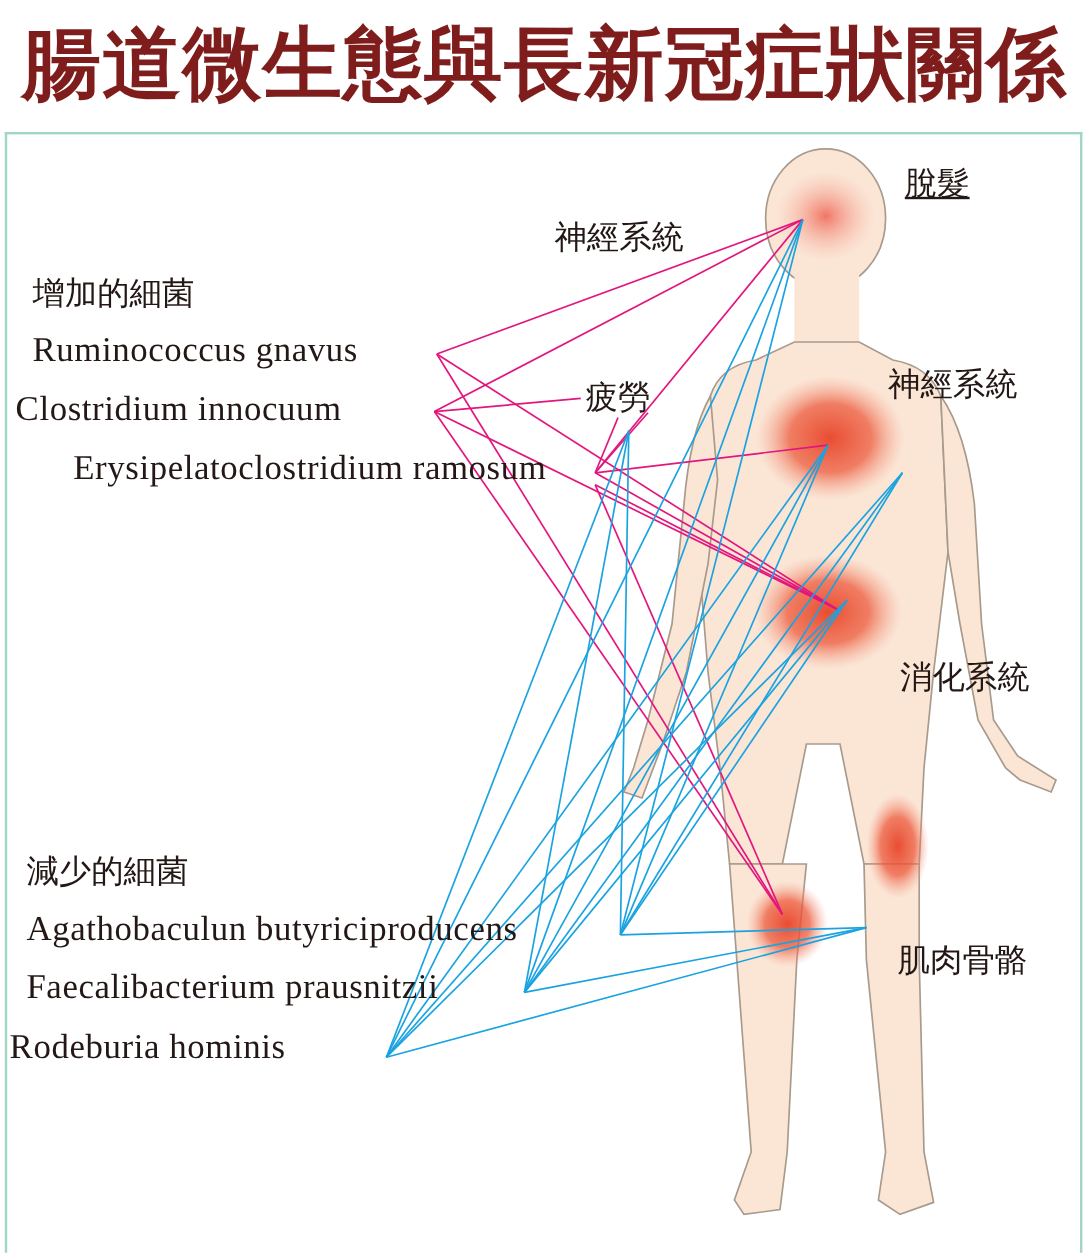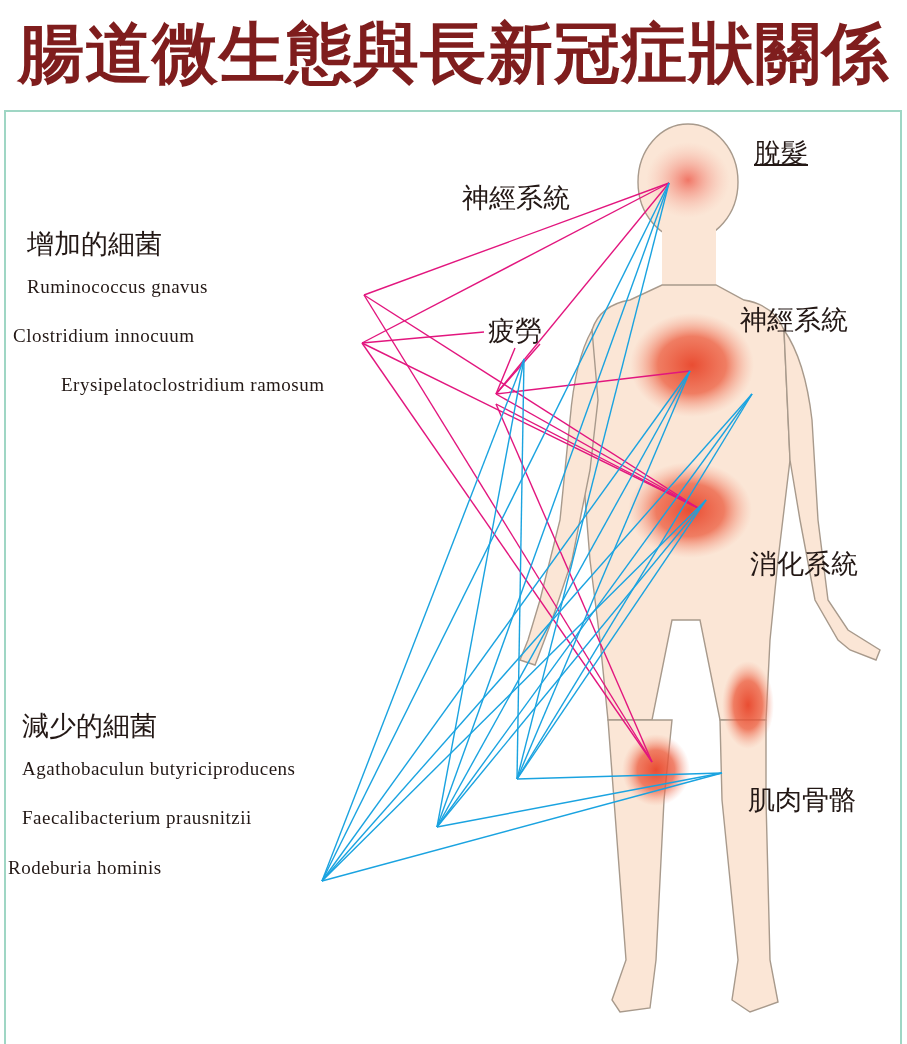--- a/index.html
+++ b/index.html
@@ -5,21 +5,21 @@
   html, body { margin: 0; padding: 0; background: #ffffff; }
   body { width: 907px; height: 1044px; position: relative; overflow: hidden; font-family: "DejaVu Sans", sans-serif; }
   .title { position: absolute; left: 0; top: 8px; width: 907px; height: 90px; text-align: center;
     font-family: "DejaVu Serif", serif; font-weight: bold; font-size: 66px; line-height: 90px;
     color: #7f1d1d; letter-spacing: 1px; }
   .frame { position: absolute; left: 4px; top: 110px; width: 898px; height: 940px;
     border: 2px solid #9fd6c4; border-bottom: none; box-sizing: border-box; }
   svg.diagram { position: absolute; left: 0; top: 0; width: 907px; height: 1044px; }
   .label { position: absolute; white-space: nowrap; color: #231815; }
   .cjk { font-family: "DejaVu Sans", sans-serif; font-size: 27px; }
-  .latin { font-family: "Liberation Serif", serif; font-size: 19px; letter-spacing: 0.5px; }
+  .latin { font-family: "Liberation Serif", serif; font-size: 29px; letter-spacing: 0.5px; }
   .heading { font-size: 27px; }
 </style>
 </head>
 <body>
 
 <div class="title">腸道微生態與長新冠症狀關係</div>
 <div class="frame"></div>
 
 <svg class="diagram" viewBox="0 0 907 1044">
   <defs>

